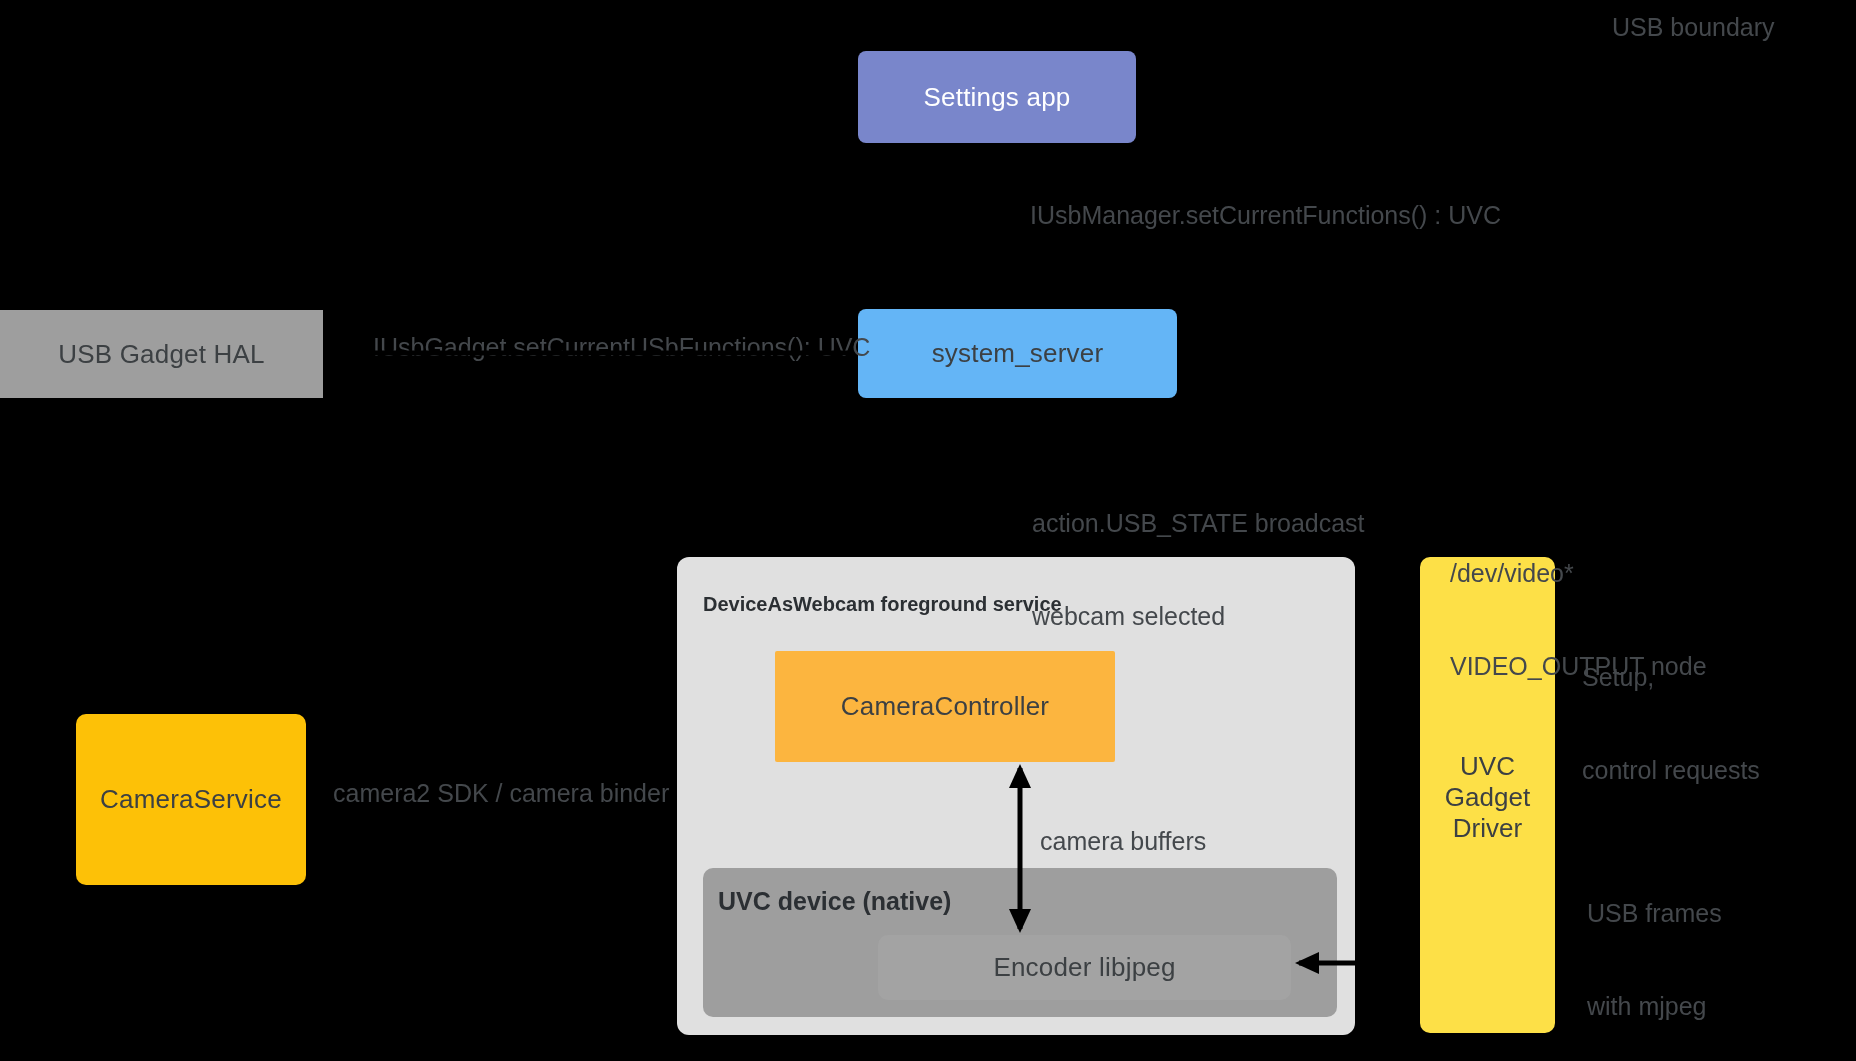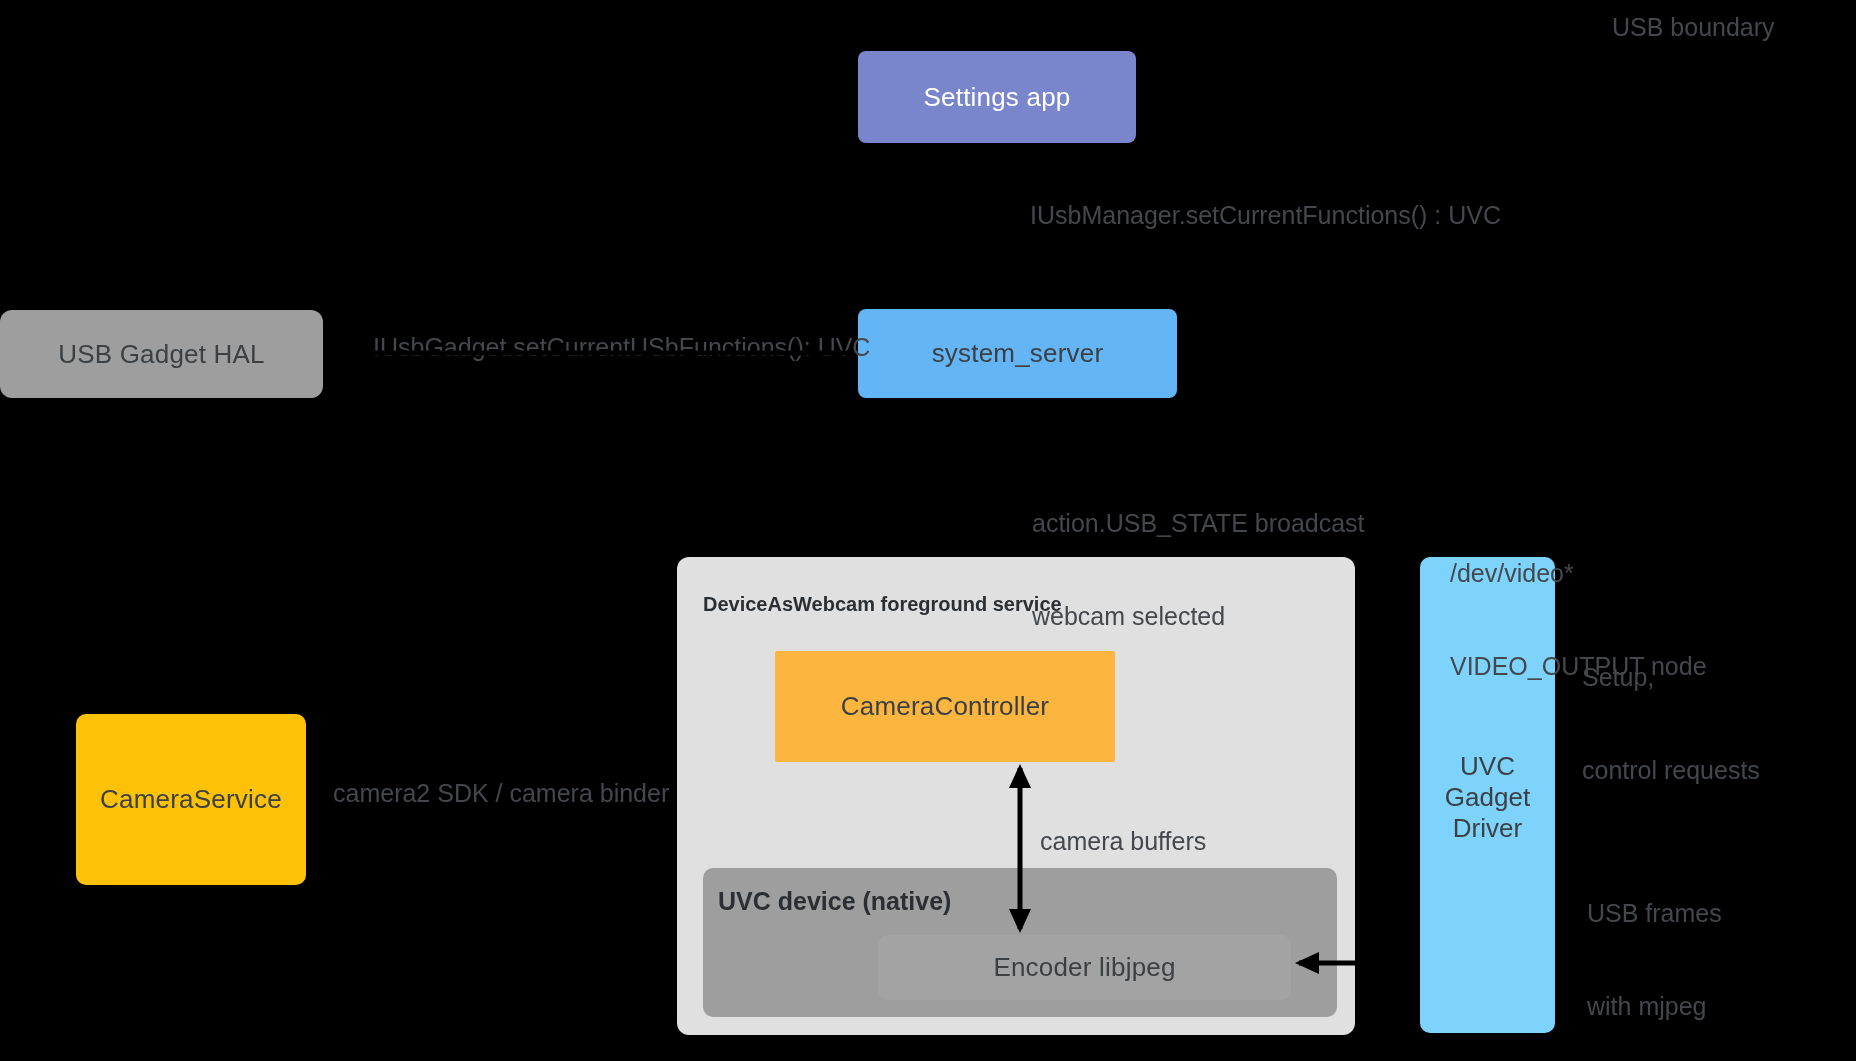--- a/index.html
+++ b/index.html
@@ -18,21 +18,21 @@
   .ann{
     position:absolute;font-size:25px;line-height:31px;white-space:pre;
   }
   .ann span{display:block;}
   .ctitle{
     position:absolute;font-size:20px;font-weight:700;line-height:31px;white-space:pre;
   }
   
   #settings-app      {left:858px; top:51px;  width:278px;height:92px; border-radius:8px;}
   #system-server     {left:858px; top:309px; width:319px;height:89px; border-radius:8px;}
-  #usb-gadget-hal    {left:0;     top:310px; width:323px;height:88px; border-radius:12px;}
+  #usb-gadget-hal    {left:0;     top:310px; width:323px;height:88px; border-radius:0;}
   #camera-service    {left:76px;  top:714px; width:230px;height:171px;border-radius:10px;}
   #daw-container     {left:677px; top:557px; width:678px;height:478px;border-radius:12px;position:absolute;}
   #camera-controller {left:775px; top:651px; width:340px;height:111px;border-radius:2px;}
   #uvc-device        {left:703px; top:868px; width:634px;height:149px;border-radius:10px;position:absolute;}
   #encoder           {left:878px; top:935px; width:413px;height:65px; border-radius:10px;}
   #uvc-gadget-driver {left:1420px;top:557px; width:135px;height:476px;border-radius:10px;position:absolute;}
   #driver-label{position:absolute;left:0;top:194px;width:135px;text-align:center;
     font-size:26px;font-weight:500;line-height:31px;}
   #daw-title {left:703px;top:589px;}
   #uvc-title {left:718px;top:886px;font-size:25px;}
@@ -51,21 +51,21 @@
 <body>
 
 <div id="stage" style="background: rgb(0, 0, 0);">
 
   <div id="daw-container" style="background: rgb(224, 224, 224);"></div>
   <div class="ctitle" id="daw-title" style="color: rgb(43, 47, 51);">DeviceAsWebcam foreground service</div>
 
   <div id="uvc-device" style="background: rgb(158, 158, 158);"></div>
   <div class="ctitle" id="uvc-title" style="color: rgb(43, 47, 51);">UVC device (native)</div>
 
-  <div id="uvc-gadget-driver" style="background: #7dd3fc;">
+  <div id="uvc-gadget-driver" style="background: #fde047;">
     <div id="driver-label" style="color: rgb(60, 64, 67);">
       <span>UVC</span>
       <span>Gadget</span>
       <span>Driver</span>
     </div>
   </div>
 
   <div class="box" id="settings-app" style="background: rgb(121, 134, 203); color: rgb(255, 255, 255);">Settings app</div>
 
   <div class="box" id="system-server" style="background: rgb(100, 181, 246); color: rgb(60, 64, 67);">system_server</div>

